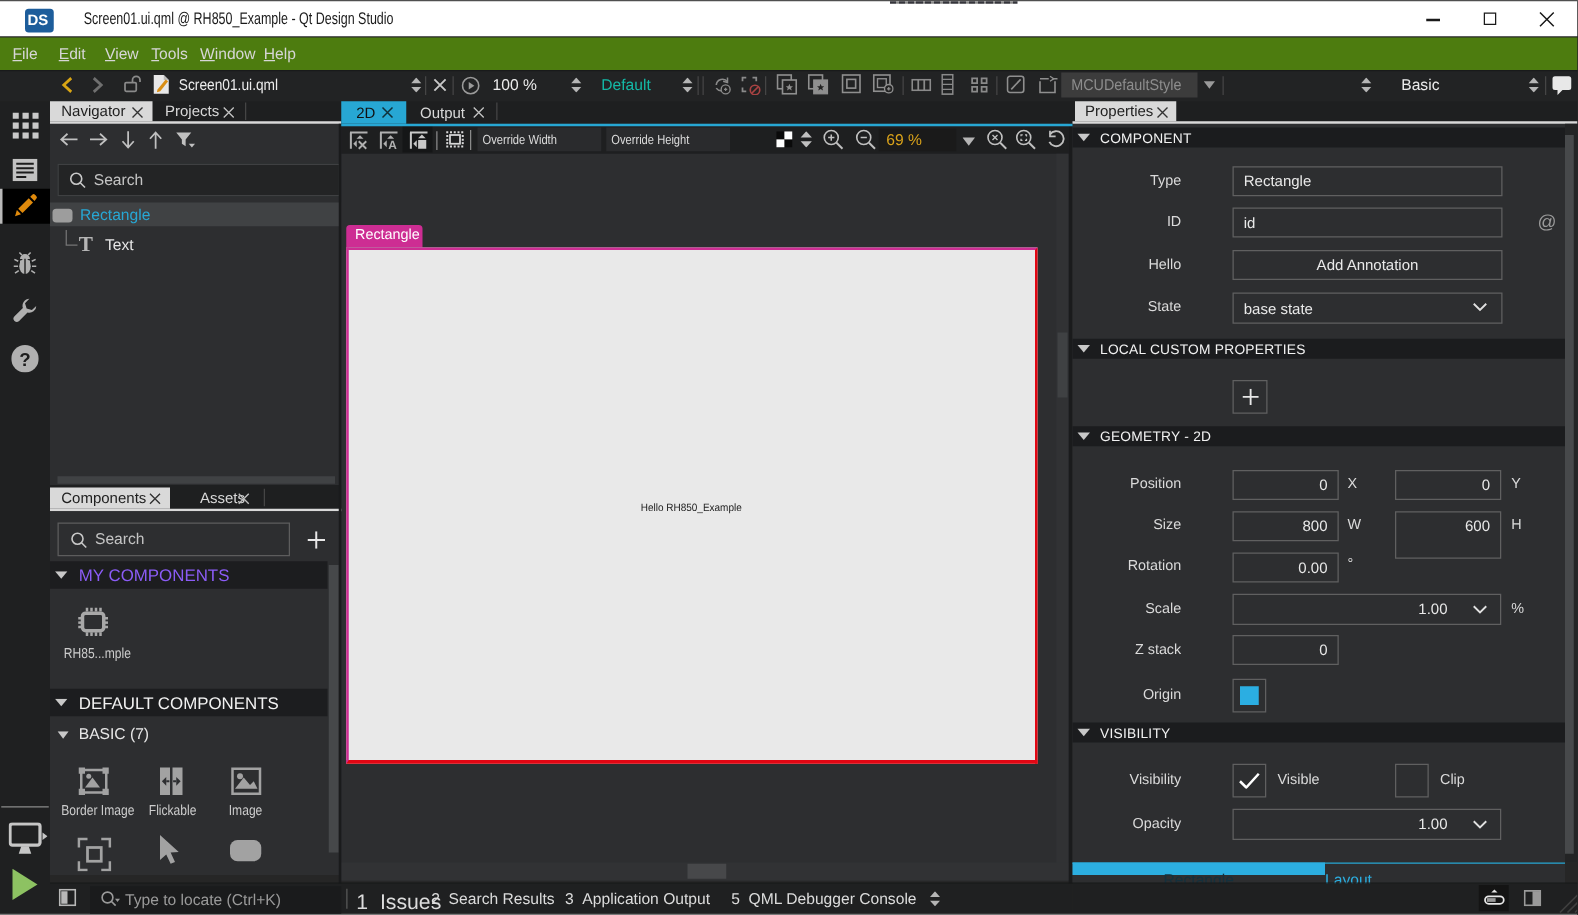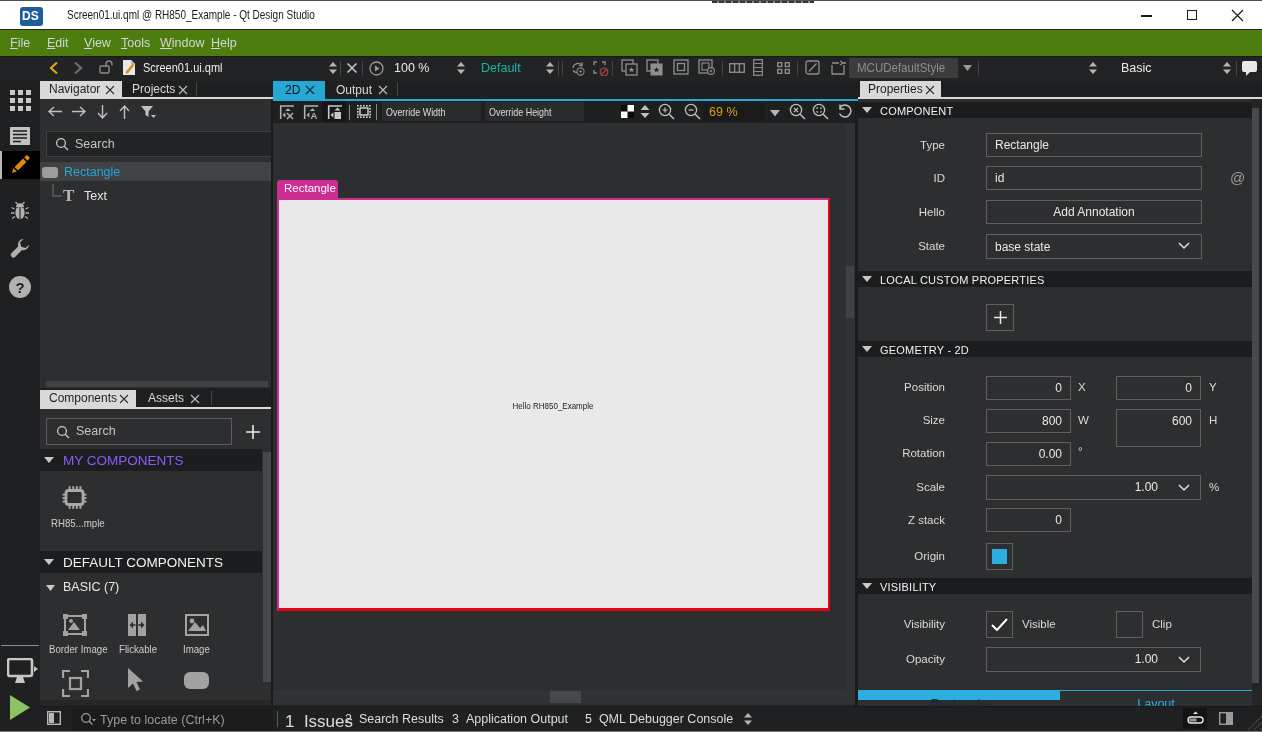--- a/index.html
+++ b/index.html
@@ -256,21 +256,21 @@
 <div class="abs" style="left:63px;top:186px;color:#b5b5b5;font-family:'Liberation Serif',serif;font-size:17px;font-weight:bold">T</div>
 <div class="abs" style="left:84px;top:189px;color:#e6e6e6;font-size:12.5px">Text</div>
 
 <div class="abs" style="left:46px;top:381px;width:222px;height:6px;background:#404244"></div>
 
 <div class="abs" style="left:40px;top:388px;width:233px;height:21px;background:#1e1f20"></div>
 <div class="abs" style="left:40px;top:390px;width:96px;height:17px;background:#d9d9d9;color:#1e1e1e;font-size:12px;padding:1px 0 0 9px">Components</div>
 <svg class="abs" style="left:119px;top:394px" width="10" height="10">
     <path d="M1 1 L9 9 M9 1 L1 9" stroke="#333" stroke-width="1.1"></path>
   </svg>
-<div class="abs" style="left:140px;top:390px;width:70px;height:17px;color:#d8d8d8;font-size:12px;padding:1px 0 0 8px">Assets</div>
+<div class="abs" style="left:152px;top:390px;width:70px;height:17px;color:#d8d8d8;font-size:12px;padding:1px 0 0 8px">Assets</div>
 <svg class="abs" style="left:190px;top:394px" width="10" height="10">
     <path d="M1 1 L9 9 M9 1 L1 9" stroke="#c0c0c0" stroke-width="1.1"></path>
   </svg>
 <div class="abs" style="left:211px;top:391px;width:1px;height:14px;background:#454545"></div>
 <div class="abs" style="left:40px;top:407px;width:235px;height:2px;background:#d9d9d9"></div>
 <div class="abs" style="left:40px;top:409px;width:233px;height:291px;background:#2d2e30"></div>
 
 <div class="abs" style="left:46px;top:418px;width:186px;height:27px;background:#2d2e30;border:1px solid #5d5d5d"></div>
 <svg class="abs" style="left:56px;top:425px" width="14" height="14">
     <circle cx="6" cy="6" r="4.4" stroke="#c8c8c8" fill="none" stroke-width="1.3"></circle>
@@ -542,21 +542,21 @@
 <div class="pin" style="left:1116px;top:611px;width:27px;height:27px"></div>
 <div class="punit" style="left:1152px;top:618px">Clip</div>
 <div class="plab" style="top:653px">Opacity</div>
 <div class="pin pnum" style="left:986px;top:647px;width:215px;height:25px;padding-right:42px">1.00</div>
 <svg class="chev" style="left:1178px;top:656px">
     <path d="M1 1 L6 6 L11 1" stroke="#e0e0e0" fill="none" stroke-width="1.5"></path>
   </svg>
 
 <div class="abs" style="left:858px;top:690px;width:394px;height:17px;background:#2d2e30;border-top:1px solid #27a7d4"></div>
 <div class="abs" style="left:858px;top:690px;width:202px;height:17px;background:#2caee0;color:#14303c;font-size:12.5px;text-align:center;padding-top:7px;height:10px">Rectangle</div>
-<div class="abs" style="left:1060px;top:697px;width:192px;color:#2caee0;font-size:12.5px;text-align:center">Layout</div>
+<div class="abs" style="left:1060px;top:697px;width:192px;color:#2caee0;font-size:12.5px;text-align:left">Layout</div>
 
 <div class="abs" style="left:1252px;top:99px;width:10px;height:591px;background:#232425"></div>
 <div class="abs" style="left:1252px;top:108px;width:7px;height:575px;background:#47494b"></div>
 
 <div class="abs" style="left:40px;top:706px;width:1222px;height:1px;background:#171819"></div>
 <div class="abs" style="left:40px;top:707px;width:818px;height:25px;background:#1f2021"></div>
 <div class="abs" style="left:858px;top:707px;width:404px;height:25px;background:#1f2021"></div>
 <div class="abs" style="left:0;top:731px;width:1262px;height:1px;background:#7a7a7a"></div>
 <div id="statusbar"></div>
 <svg class="abs" style="left:47px;top:711px" width="14" height="14">

